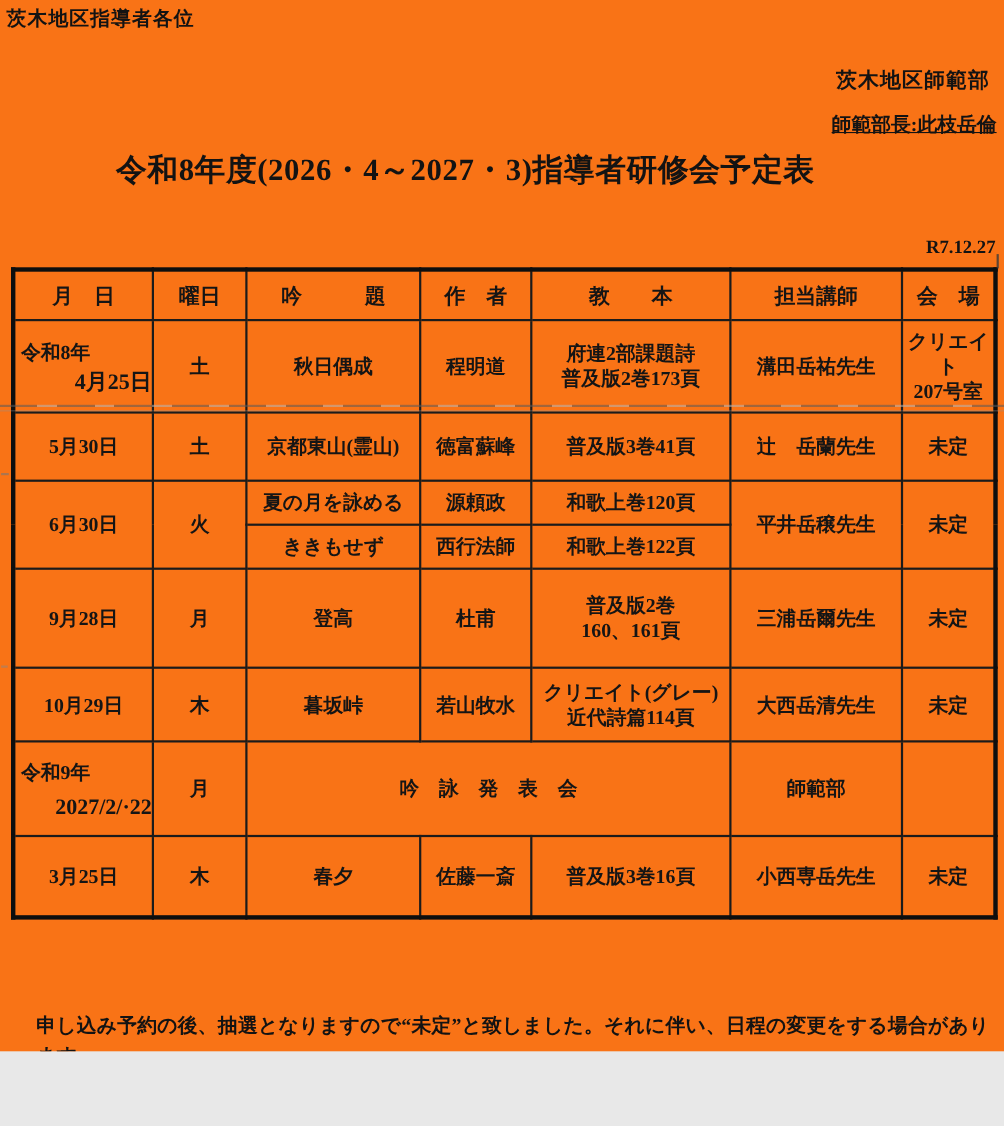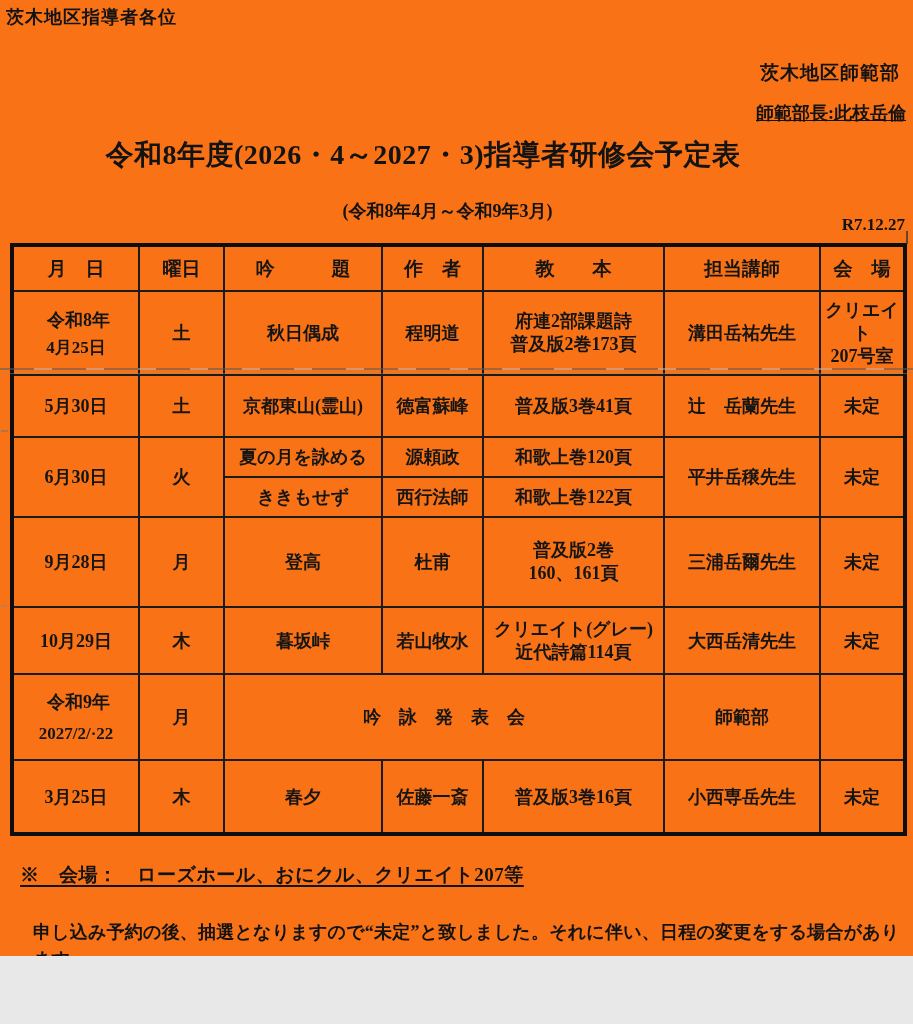--- a/index.html
+++ b/index.html
@@ -42,22 +42,22 @@
   tr.h-hdr { height:46px; }
   tr.h-r1  { height:84px; }
   tr.h-r2  { height:62px; }
   tr.h-r3a { height:40px; }
   tr.h-r3b { height:40px; }
   tr.h-r4  { height:90px;font-family:Liberation Serif, serif; }
   tr.h-r5  { height:67px; }
   tr.h-r6  { height:86px; }
   tr.h-r7  { height:74px; }
 
-  .year-line { display:block; text-align:center; padding:2px 0 0 5px; font-size:18px; line-height:24px; }
-  .date-line { display:block; text-align:center; font-size:17px; line-height:24px; padding-top:8px; }
+  .year-line { display:block; text-align:left; padding:2px 0 0 5px; font-size:18px; line-height:24px; }
+  .date-line { display:block; text-align:right; font-size:20px; line-height:24px; padding-top:8px; }
   .two-line  { line-height:23px; }
   .event-cell { font-size:21px;margin-left:42px; }
 
   .note-venue { left:20px; top:862px; font-size:19px; letter-spacing:0.5px;
     text-decoration:underline; text-decoration-thickness:2px; text-underline-offset:4px; }
   .note-para  { left:33px; top:919px; width:876px; font-size:18px; line-height:27px; letter-spacing:0.2px; }
   .note-para span { display:block; }
   .note-time  { left:20px; top:990px; font-size:19px; letter-spacing:0.5px;
     text-decoration:underline; text-decoration-thickness:2px; text-underline-offset:4px; }
 
@@ -71,21 +71,20 @@
 </style>
 </head>
 <body>
 
 <div class="page">
 
   <div class="abs recipient">茨木地区指導者各位</div>
   <div class="abs org-line">茨木地区師範部</div>
   <div class="abs chief-line">師範部長:此枝岳倫</div>
   <div class="abs doc-title">令和8年度(2026・4～2027・3)指導者研修会予定表</div>
-  <div class="abs doc-subtitle">(令和8年4月～令和9年3月)</div>
   <div class="abs date-note">R7.12.27</div>
 
   <table class="schedule-table">
     <colgroup>
       <col style="width:127px">
         <col style="width:85px">
         <col style="width:158px">
       <col style="width:101px">
         <col style="width:181px">
         <col style="width:156px">
@@ -188,21 +187,20 @@
       <td>木</td>
       <td>春夕</td>
       <td>佐藤一斎</td>
       <td>普及版3巻16頁</td>
       <td>小西専岳先生</td>
       <td>未定</td>
     </tr>
   </tbody>
     </table>
 
-  <div class="abs note-venue">※　会場：　ローズホール、おにクル、クリエイト207等</div>
   <div class="abs note-para">
     <span>申し込み予約の後、抽選となりますので“未定”と致しました。それに伴い、日程の変更をする場合があります。</span>
   </div>
 
   <div class="abs smudge-a"></div>
   <div class="abs smudge-b"></div>
   <div class="abs tick-r"></div>
   <div class="abs speck-1"></div>
   <div class="abs speck-2"></div>
 

